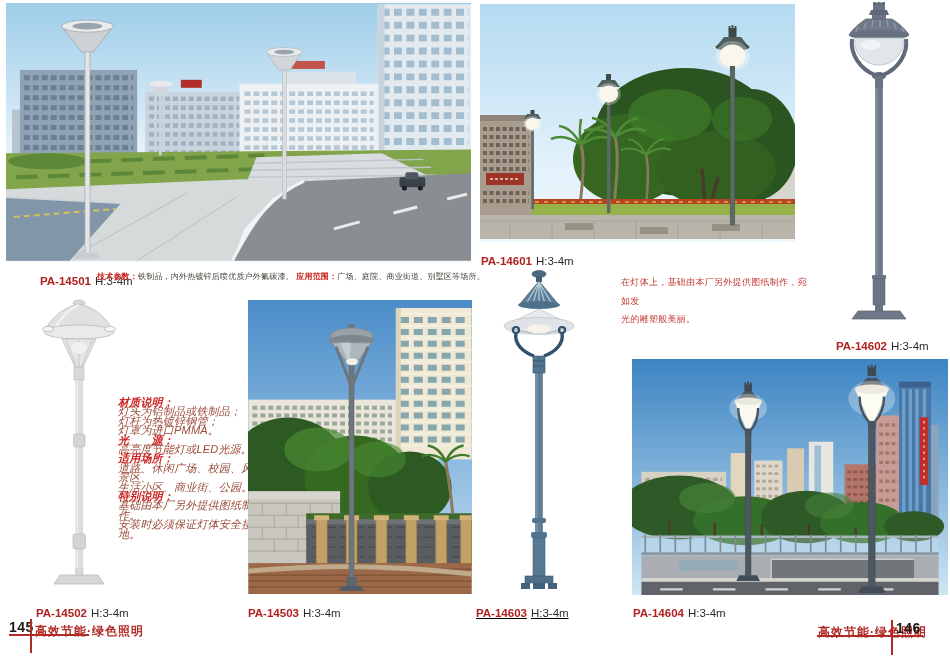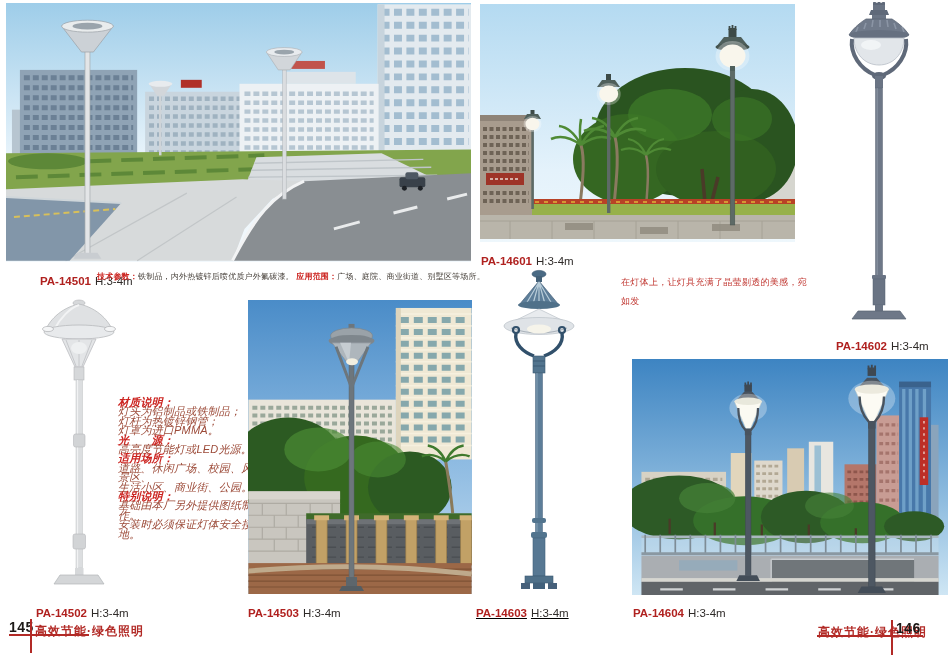--- a/index.html
+++ b/index.html
@@ -178,21 +178,22 @@
     <rect x="31" y="277" width="12" height="26" fill="#6a7484" stroke="#566070" stroke-width=".5"></rect>
     <rect x="33" y="303" width="8" height="6" fill="#6a7484"></rect>
     <polygon points="16,309 58,309 64,317 10,317" fill="#6e7888" stroke="#5a6474" stroke-width=".7"></polygon>
   </svg>
 </div>
 <div class="plabel" style="left:836px;top:331px;">
   <span class="code">PA-14602</span><span class="hval">H:3-4m</span>
 </div>
 
 <div class="desc" style="left:621px;top:273px;">
-  <div>在灯体上，让灯具充满了晶莹剔透的美感，宛如发</div>
+  <div>在灯体上，基础由本厂另外提供图纸制作，宛如发</div>
+  <div>光的雕塑般美丽。</div>
 </div>
 
 <div class="photo" style="left:40px;top:296px;width:80px;height:298px;">
   <svg width="80" height="298" viewBox="0 0 80 298">
     <ellipse cx="39" cy="7" rx="6" ry="3" fill="#d6d8da" stroke="#b2b4b7" stroke-width=".6"></ellipse>
     <path d="M39,8 C20,12 8,26 5,36 L73,36 C70,26 58,12 39,8 Z" fill="#dfe1e3" stroke="#b8babd" stroke-width=".8"></path>
     <path d="M39,9 C30,12 20,22 14,34" stroke="#f2f3f4" stroke-width="2" fill="none"></path>
     <ellipse cx="39" cy="36" rx="35" ry="7" fill="#e8eaec" stroke="#b8babd" stroke-width=".8"></ellipse>
     <ellipse cx="8" cy="33" rx="5.5" ry="2.6" fill="#f4f5f6" stroke="#b0b2b5" stroke-width=".7"></ellipse>
     <ellipse cx="70" cy="33" rx="5.5" ry="2.6" fill="#f4f5f6" stroke="#b0b2b5" stroke-width=".7"></ellipse>

